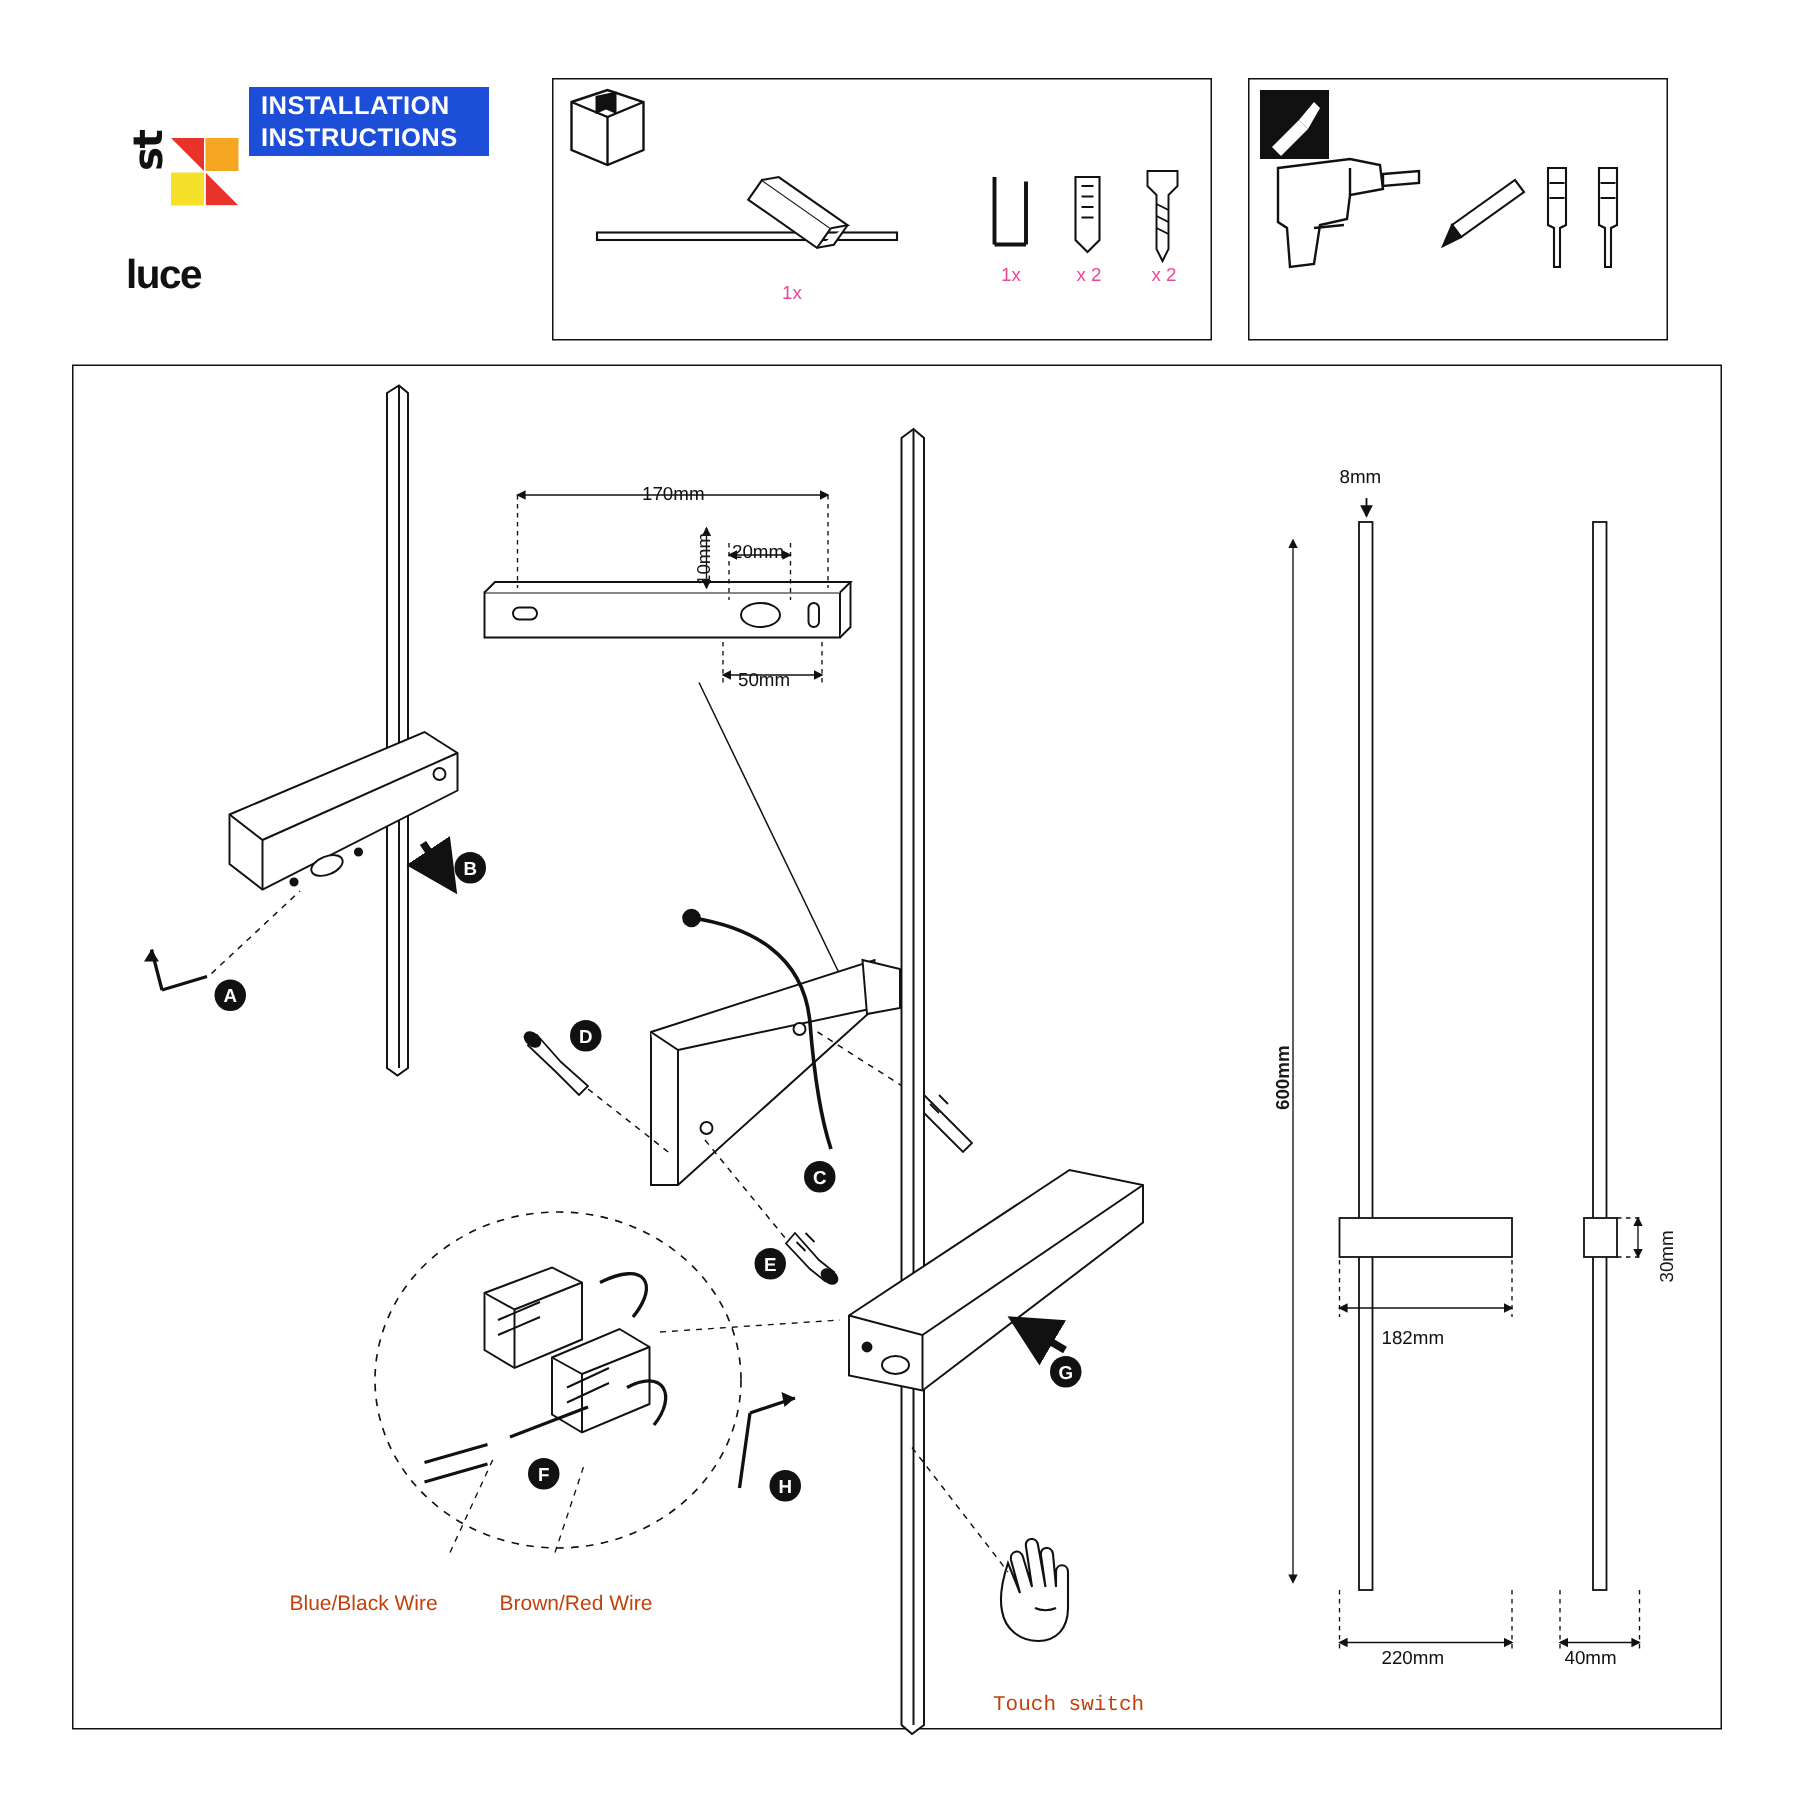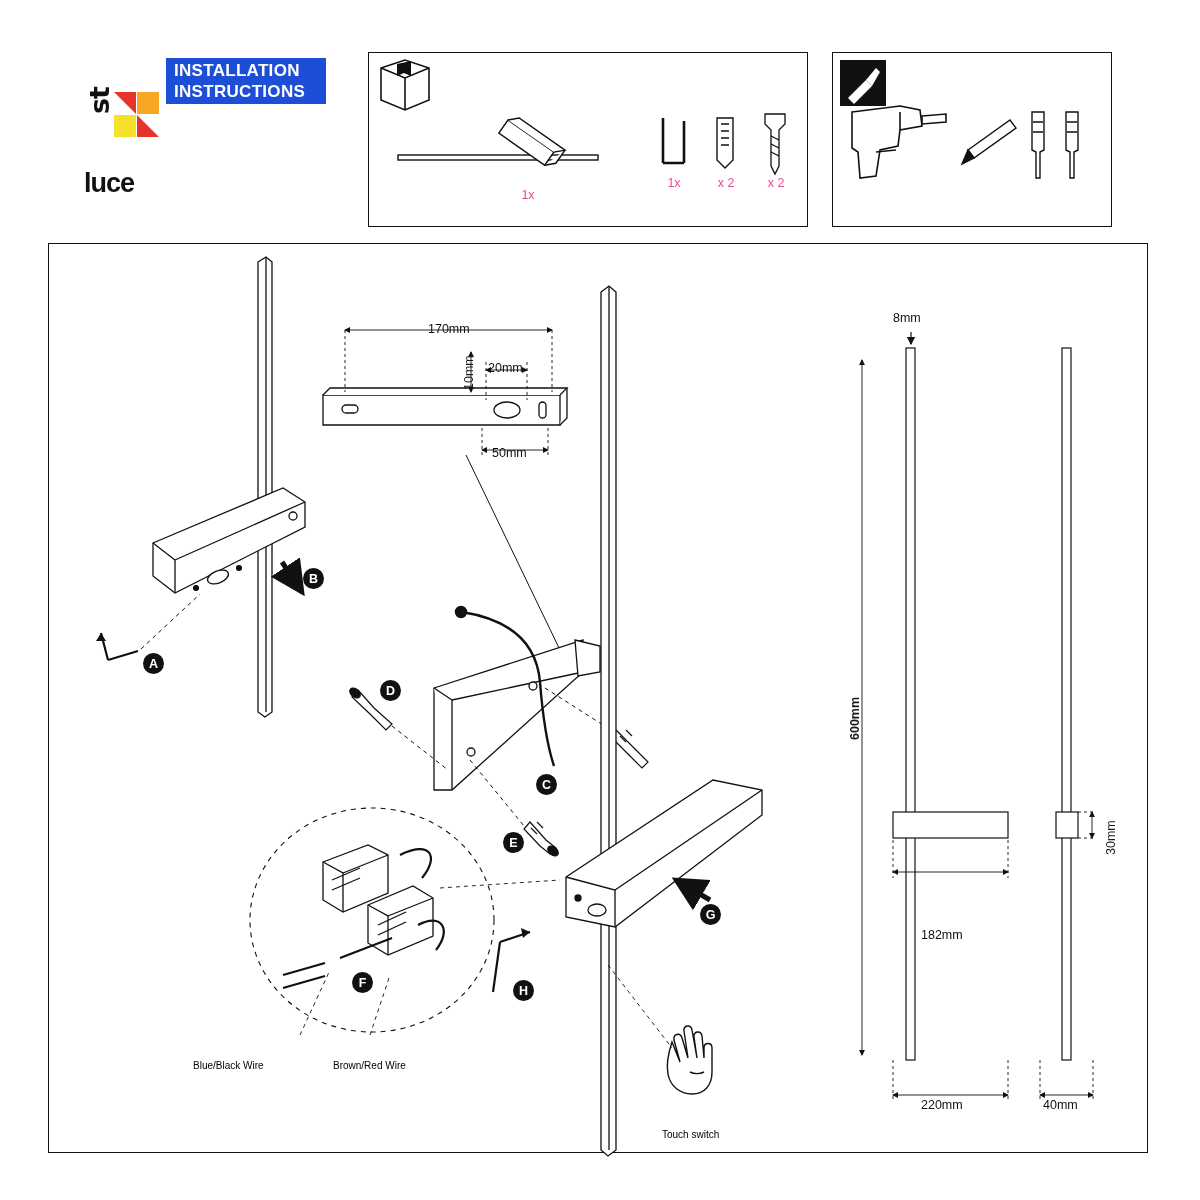--- a/index.html
+++ b/index.html
@@ -96,22 +96,22 @@
     color: #ec4899;
     text-align: center;
   }
   .dim {
     position: absolute;
     font-size: 12.5px;
     color: #111;
   }
   .lbl {
     position: absolute;
-    font-size: 10px;
-    color: #000000;
+    font-size: 14px;
+    color: #c2410c;
   }
   .circ-lbl {
     position: absolute;
     width: 21px; height: 21px;
     border-radius: 50%;
     background: #111;
     color: #fff;
     font-size: 12.5px;
     font-weight: bold;
     display: flex;
@@ -411,22 +411,22 @@
   <div class="circ-lbl" style="left:303px; top:568px;">B</div>
   <div class="circ-lbl" style="left:536px; top:774px;">C</div>
   <div class="circ-lbl" style="left:380px; top:680px;">D</div>
   <div class="circ-lbl" style="left:503px; top:832px;">E</div>
   <div class="circ-lbl" style="left:352px; top:972px;">F</div>
   <div class="circ-lbl" style="left:700px; top:904px;">G</div>
   <div class="circ-lbl" style="left:513px; top:980px;">H</div>
 
   <div class="lbl" style="left:193px; top:1060px;">Blue/Black Wire</div>
   <div class="lbl" style="left:333px; top:1060px;">Brown/Red Wire</div>
-  <div class="lbl" style="left:662px; top:1129px;">Touch switch</div>
+  <div class="lbl" style="left:662px; top:1129px;font-family:Liberation Mono, monospace;">Touch switch</div>
 
   <div class="dim" style="left:893px; top:311px;">8mm</div>
   <div class="vert-dim" style="left:848px; top:740px; font-weight:bold;">600mm</div>
-  <div class="dim" style="left:921px; top:928px;">182mm</div>
+  <div class="dim" style="left:921px; top:885px;">182mm</div>
   <div class="vert-dim" style="left:1104px; top:855px;">30mm</div>
   <div class="dim" style="left:921px; top:1098px;">220mm</div>
   <div class="dim" style="left:1043px; top:1098px;">40mm</div>
 
 </div>
 
 </body></html>

